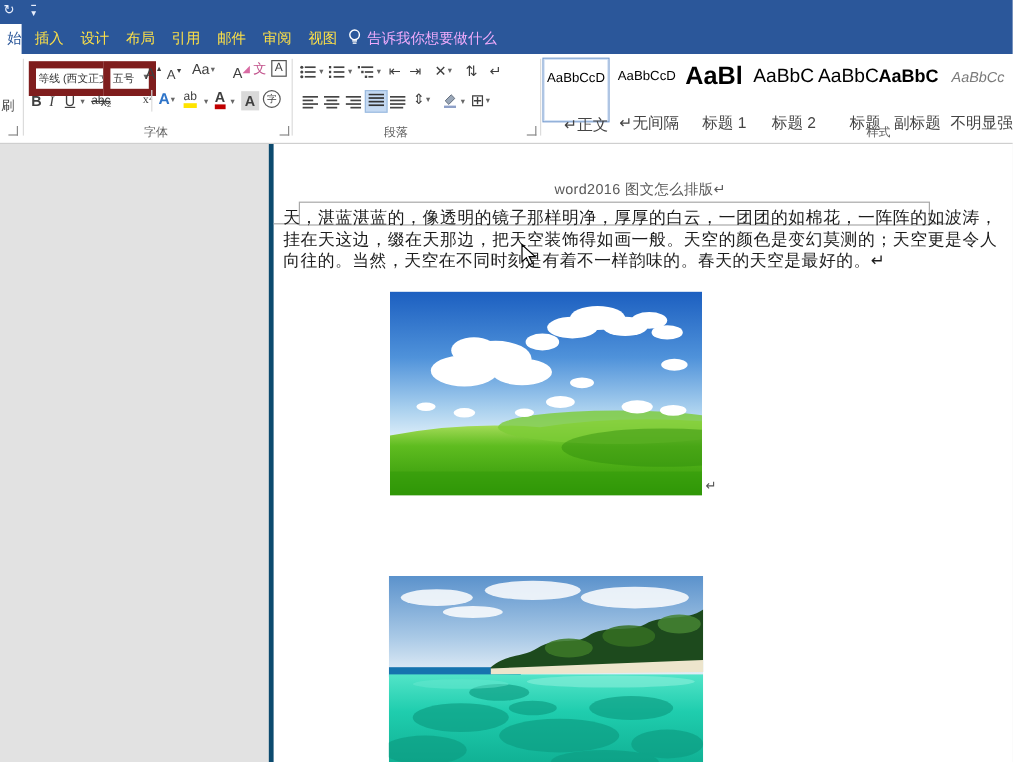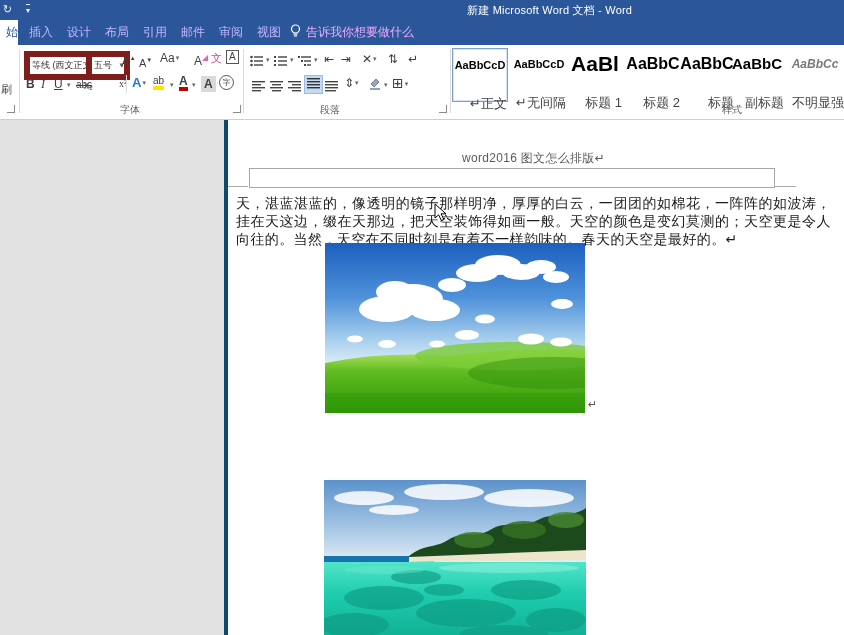--- a/index.html
+++ b/index.html
@@ -8,21 +8,21 @@
        -webkit-font-smoothing:antialiased;}
   .abs{position:absolute;}
 
   
   #titlebar{left:0;top:0;width:844px;height:20px;background:#2b579a;color:#fff;}
   #titlebar .title{left:467px;top:3px;font-size:11px;letter-spacing:.2px;}
   .qat-icon{color:#e8eefc;font-size:11px;line-height:11px;}
 
   
   #tabrow{left:0;top:20px;width:844px;height:25px;background:#2b579a;}
-  .tab{position:absolute;top:0;height:25px;line-height:25px;color:#c4b5fd;font-size:12px;
+  .tab{position:absolute;top:0;height:25px;line-height:25px;color:#fde047;font-size:12px;
        padding:0 9px;cursor:default;}
   #tab-active{left:0;width:18px;background:#fff;color:#2b579a;padding:0;
               text-align:right;overflow:hidden;}
   #tellme{position:absolute;left:290px;top:0;height:25px;line-height:25px;color:#f0abfc;
           font-size:12px;}
   #tellme .bulb{display:inline-block;vertical-align:-2px;margin-right:5px;}
 
   
   #ribbon{left:0;top:45px;width:844px;height:75px;background:#fff;
           border-bottom:1px solid #cfcfcf;box-sizing:border-box;}
@@ -35,21 +35,21 @@
          font-size:9px;color:#333;line-height:16px;padding:0 2px;white-space:nowrap;
          overflow:hidden;}
   .combo .dd{position:absolute;right:1px;top:0;color:#666;font-size:7px;}
   .dd2{font-size:7px;color:#666;vertical-align:2px;margin-left:1px;}
   .active-btn{background:#c4d9f2;border:1px solid #9dbce0;}
 
   
   .stylecard{position:absolute;top:3px;width:54px;height:52px;text-align:center;
              cursor:default;}
   .stylecard .prev{display:block;height:30px;line-height:32px;color:#000;
-                   white-space:nowrap;overflow:hidden;font-weight:bold;}
+                   white-space:nowrap;overflow:hidden;}
   .stylecard .nm{display:block;font-size:13px;color:#444;margin-top:16px;
                  white-space:nowrap;overflow:hidden;text-align:right;}
   #style-0{border:1px solid #7a9fd1;box-shadow:0 0 0 1px #d5e3f5 inset;}
 
   
   #docarea{left:0;top:120px;width:844px;height:515px;background:#e2e2e2;}
   #page{position:absolute;left:224px;top:0;width:620px;height:515px;background:#fff;
         border-left:4px solid #0c4a6e;overflow:hidden;}
   .doctext{position:absolute;left:8px;width:595px;font-size:14px;line-height:18px;
            color:#1c1c1c;text-align:justify;letter-spacing:.4px;
@@ -61,21 +61,20 @@
   .framedash{position:absolute;height:1px;background:#a8a8a8;}
   .pilcrow{position:absolute;font-size:11px;color:#555;}
   .photo{position:absolute;display:block;}
 </style>
 </head>
 <body>
 
 <div id="titlebar" class="abs">
   <span class="abs qat-icon" style="left:3px;top:4px;">↻</span>
   <span class="abs qat-icon" style="left:26px;top:4px;border-top:1px solid #e8eefc;font-size:8px;">▾</span>
-  <span class="abs title">新建 Microsoft Word 文档  -  Word</span>
 </div>
 
 <div id="tabrow" class="abs">
   <div class="tab" id="tab-active">始</div>
   <div class="tab" style="left:20px;">插入</div>
   <div class="tab" style="left:58px;">设计</div>
   <div class="tab" style="left:96px;">布局</div>
   <div class="tab" style="left:134px;">引用</div>
   <div class="tab" style="left:172px;">邮件</div>
   <div class="tab" style="left:210px;">审阅</div>
@@ -279,21 +278,21 @@
 
 <div id="docarea" class="abs">
   <div id="page">
 
     <div id="doc-title">word2016 图文怎么排版↵</div>
 
     <div id="textframe"></div>
     <span class="framedash" style="left:-6px;top:66px;width:26px;"></span>
     <span class="framedash" style="left:546px;top:66px;width:22px;"></span>
 
-    <div class="doctext" style="top:74px;">天，湛蓝湛蓝的，像透明的镜子那样明净，厚厚的白云，一团团的如棉花，一阵阵的如波涛，挂在天这边，缀在天那边，把天空装饰得如画一般。天空的颜色是变幻莫测的；天空更是令人向往的。当然，天空在不同时刻是有着不一样韵味的。春天的天空是最好的。↵</div>
+    <div class="doctext" style="top:52px;">天，湛蓝湛蓝的，像透明的镜子那样明净，厚厚的白云，一团团的如棉花，一阵阵的如波涛，挂在天这边，缀在天那边，把天空装饰得如画一般。天空的颜色是变幻莫测的；天空更是令人向往的。当然，天空在不同时刻是有着不一样韵味的。春天的天空是最好的。↵</div>
 
     <svg class="photo" style="left:97px;top:123px;" width="260" height="170" viewBox="0 0 260 170">
       <defs>
         <linearGradient id="sky1" x1="0" y1="0" x2="0" y2="1">
           <stop offset="0" stop-color="#1c5fc0"></stop>
             <stop offset=".45" stop-color="#4f92da"></stop>
           <stop offset=".8" stop-color="#a9d0ee"></stop>
             <stop offset="1" stop-color="#ddeef9"></stop>
         </linearGradient>
         <linearGradient id="grass1" x1="0" y1="0" x2="0" y2="1">

